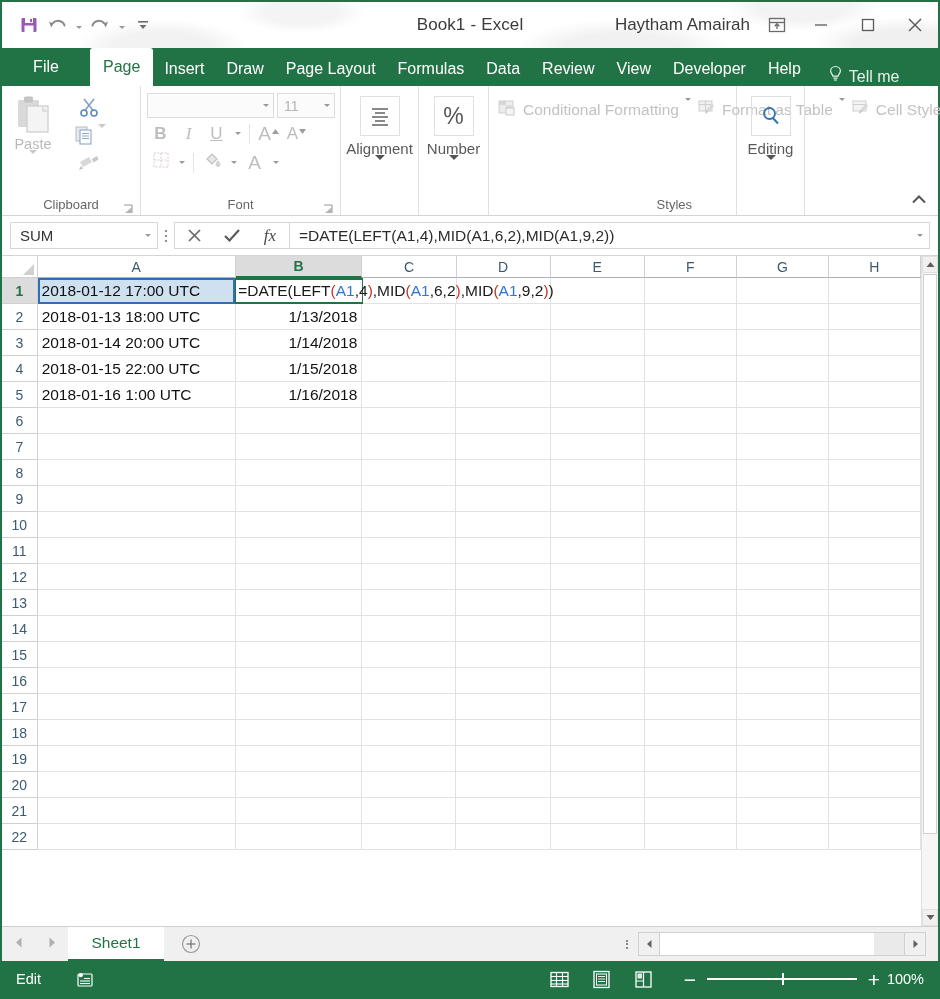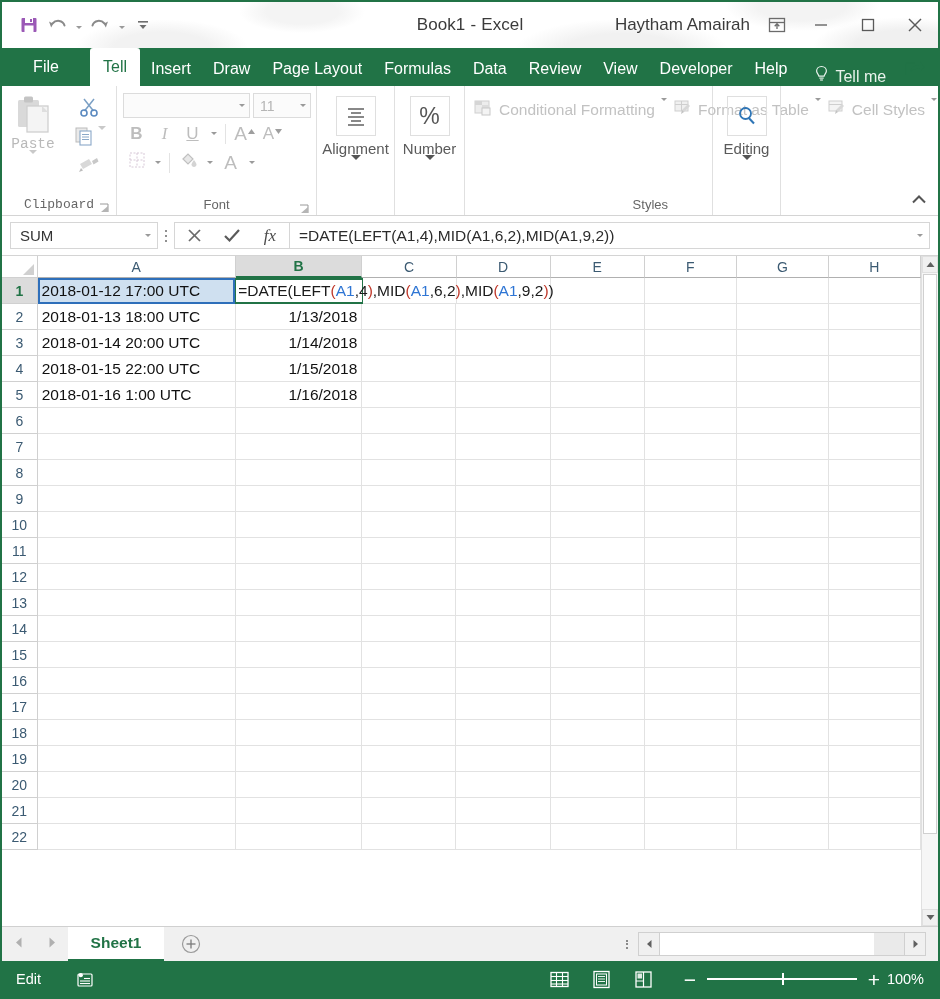--- a/index.html
+++ b/index.html
@@ -124,21 +124,21 @@
   .rgroup-label {
     height: 22px; display: flex; align-items: center; justify-content: center;
     font-size: 13px; color: #666; position: relative;
   }
   .dlg-launcher {
     position: absolute; right: 6px; bottom: 3px;
     width: 11px; height: 11px;
   }
 
   
-  .g-clipboard { width: 115px; font-family: Liberation Mono, monospace; }
+  .g-clipboard { width: 139px; }
   .paste-col {
     width: 62px; display: flex; flex-direction: column; align-items: center;
     padding-top: 4px;
   }
   .paste-icon { width: 42px; height: 44px; }
   .paste-label { font-size: 14.5px; color: #b9b9b9; margin-top: -2px; }
   .paste-caret { margin-top: 2px; }
   .caret-d-lg { width: 0; height: 0; border-left: 4.5px solid transparent; border-right: 4.5px solid transparent; border-top: 4.5px solid #c9c9c9; }
   .clip-col {
     width: 50px; display: flex; flex-direction: column; align-items: center;
@@ -316,21 +316,21 @@
     height: 35px; background: #f0f0f0;
     display: flex; align-items: stretch;
     border-top: 1px solid #d0d0d0;
     flex: 0 0 auto;
   }
   .nav-arrows { display: flex; align-items: center; width: 66px; justify-content: space-around; background: #f0f0f0; }
   .sheet-tab {
     min-width: 96px; padding: 0 16px;
     background: #ffffff;
     display: flex; align-items: center; justify-content: center;
-    font-size: 15.5px; color: #217346; font-weight: bold;
+    font-size: 15.5px; color: #217346; font-weight: normal;
     border-bottom: 2px solid #217346;
   }
   .add-sheet { width: 54px; display: flex; align-items: center; justify-content: center; background: #f0f0f0; }
   .sheet-spacer { flex: 1; background: #f0f0f0; }
   .hgrip { width: 22px; display: flex; align-items: center; justify-content: center; background: #f0f0f0; }
   .hgrip i { width: 2px; height: 2px; background: #8a8a8a; display: block; margin: 1.5px 0; }
   .hscroll {
     width: 300px; display: flex; align-items: center;
     background: #f0f0f0; padding-right: 12px;
   }
@@ -434,21 +434,21 @@
         <svg width="18" height="18" viewBox="0 0 18 18">
             <line x1="3" y1="3" x2="15" y2="15" stroke="#5a5a5a" stroke-width="1.4"></line>
             <line x1="15" y1="3" x2="3" y2="15" stroke="#5a5a5a" stroke-width="1.4"></line>
           </svg>
       </div>
     </div>
   </div>
 
   <div class="tabstrip">
     <div class="file-tab">File</div>
-    <div class="tab active">Tell</div>
+    <div class="tab active">Page</div>
     <div class="tab">Insert</div>
     <div class="tab">Draw</div>
     <div class="tab">Page Layout</div>
     <div class="tab">Formulas</div>
     <div class="tab">Data</div>
     <div class="tab">Review</div>
     <div class="tab">View</div>
     <div class="tab">Developer</div>
     <div class="tab">Help</div>
     <div class="tellme">

